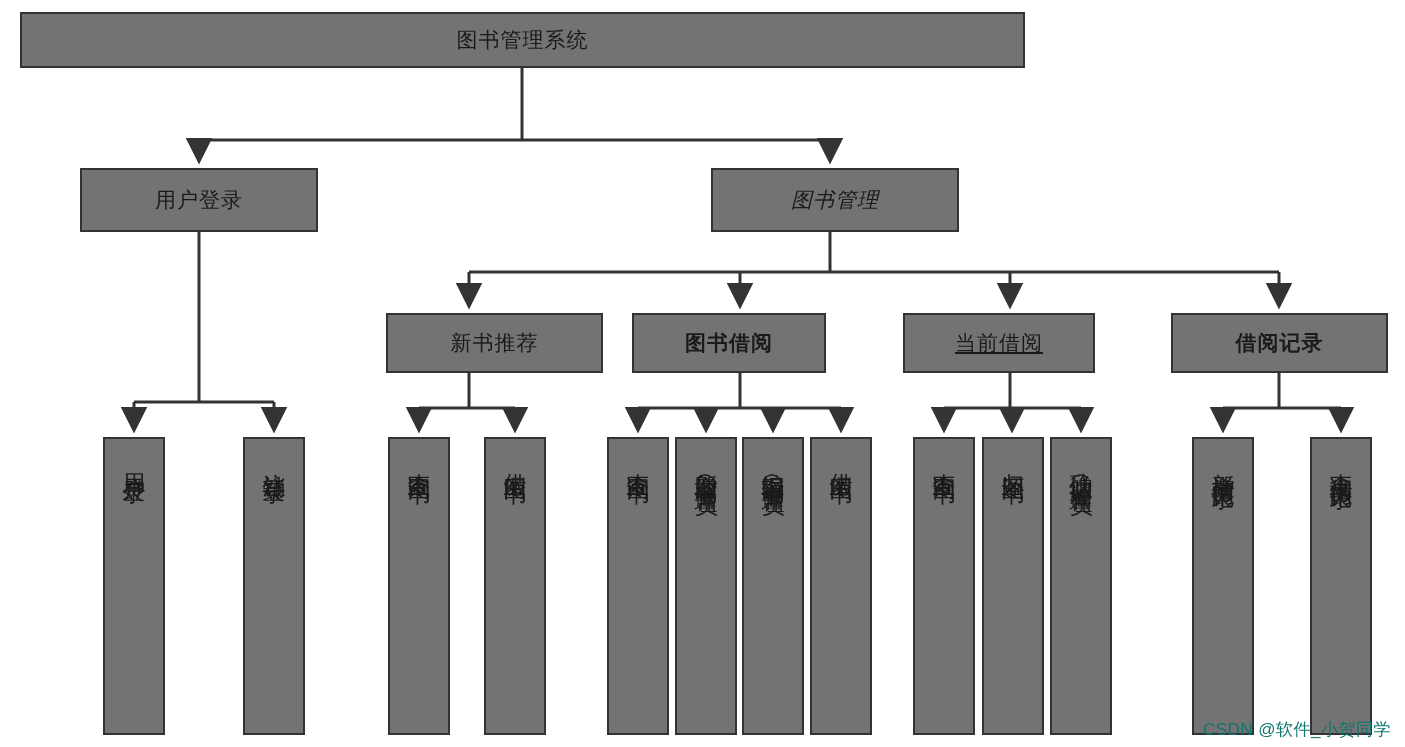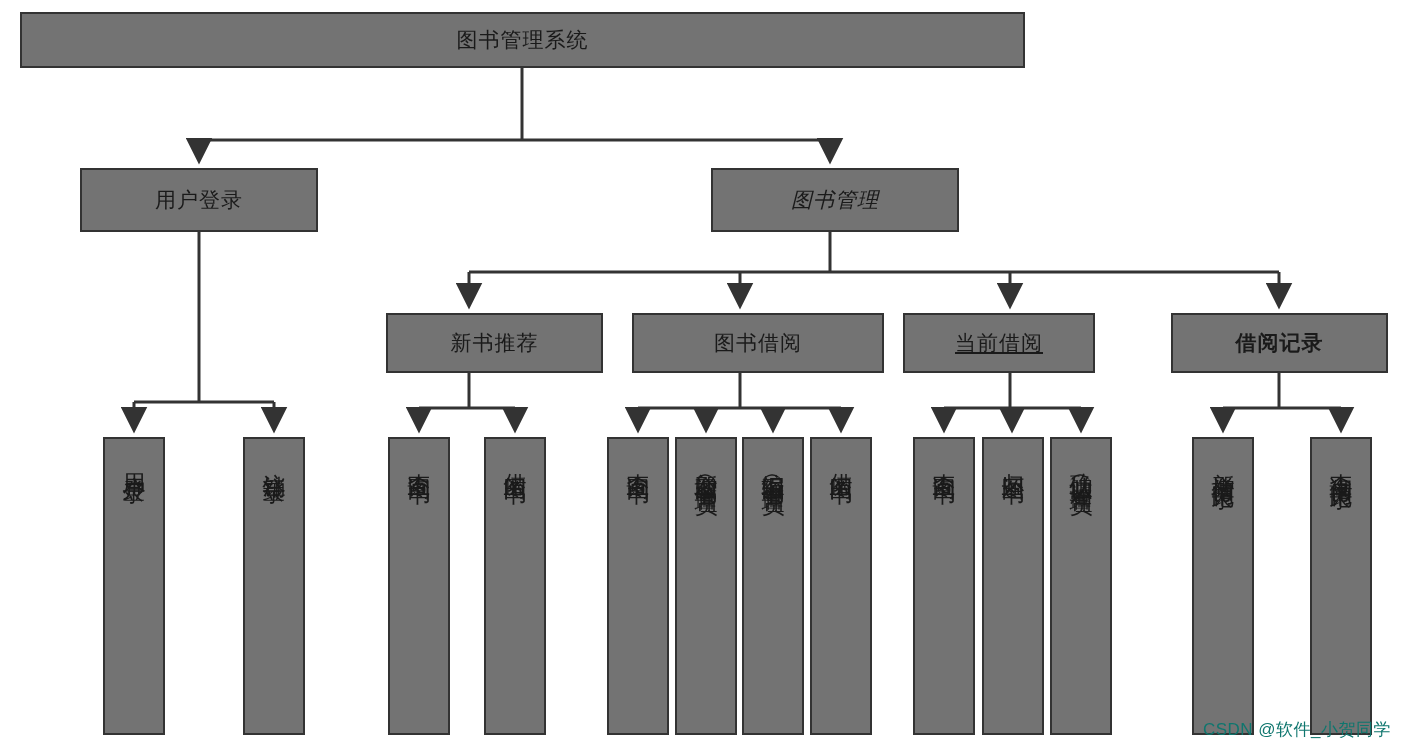--- a/index.html
+++ b/index.html
@@ -142,21 +142,21 @@
         <span class="lbl">用户登录</span>
       </div>
       <div class="node horiz" style="left: 711px; top: 168px; width: 248px; height: 64px; font-style: italic;">
         <span class="lbl">图书管理</span>
       </div>
     </div>
   <div id="nodes-level3">
       <div class="node horiz" style="left: 361px; top: 313px; width: 217px; height: 60px; margin-left: 25px;">
         <span class="lbl">新书推荐</span>
       </div>
-      <div class="node horiz" style="left: 632px; top: 313px; width: 252px; height: 60px;">
+      <div class="node horiz" style="left: 632px; top: 313px; width: 194px; height: 60px; font-weight: bold;">
         <span class="lbl">图书借阅</span>
       </div>
       <div class="node horiz" style="left: 903px; top: 313px; width: 192px; height: 60px; text-decoration: underline;">
         <span class="lbl">当前借阅</span>
       </div>
       <div class="node horiz" style="left: 1171px; top: 313px; width: 217px; height: 60px; font-weight: bold;">
         <span class="lbl">借阅记录</span>
       </div>
     </div>
   <div id="nodes-leaves">

